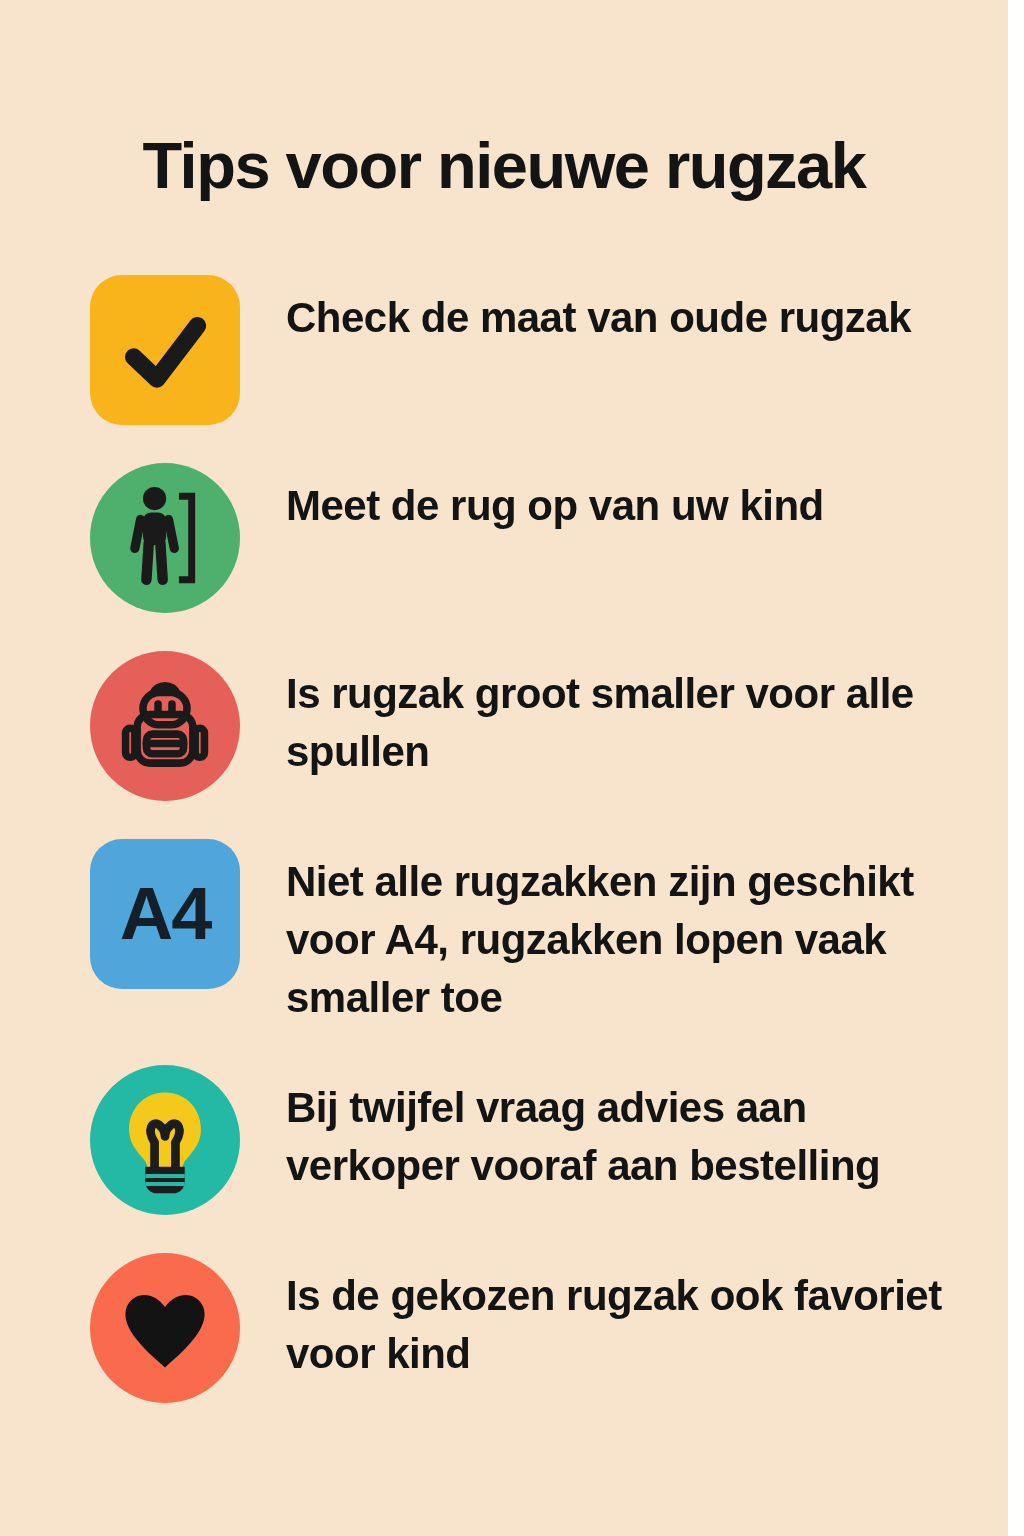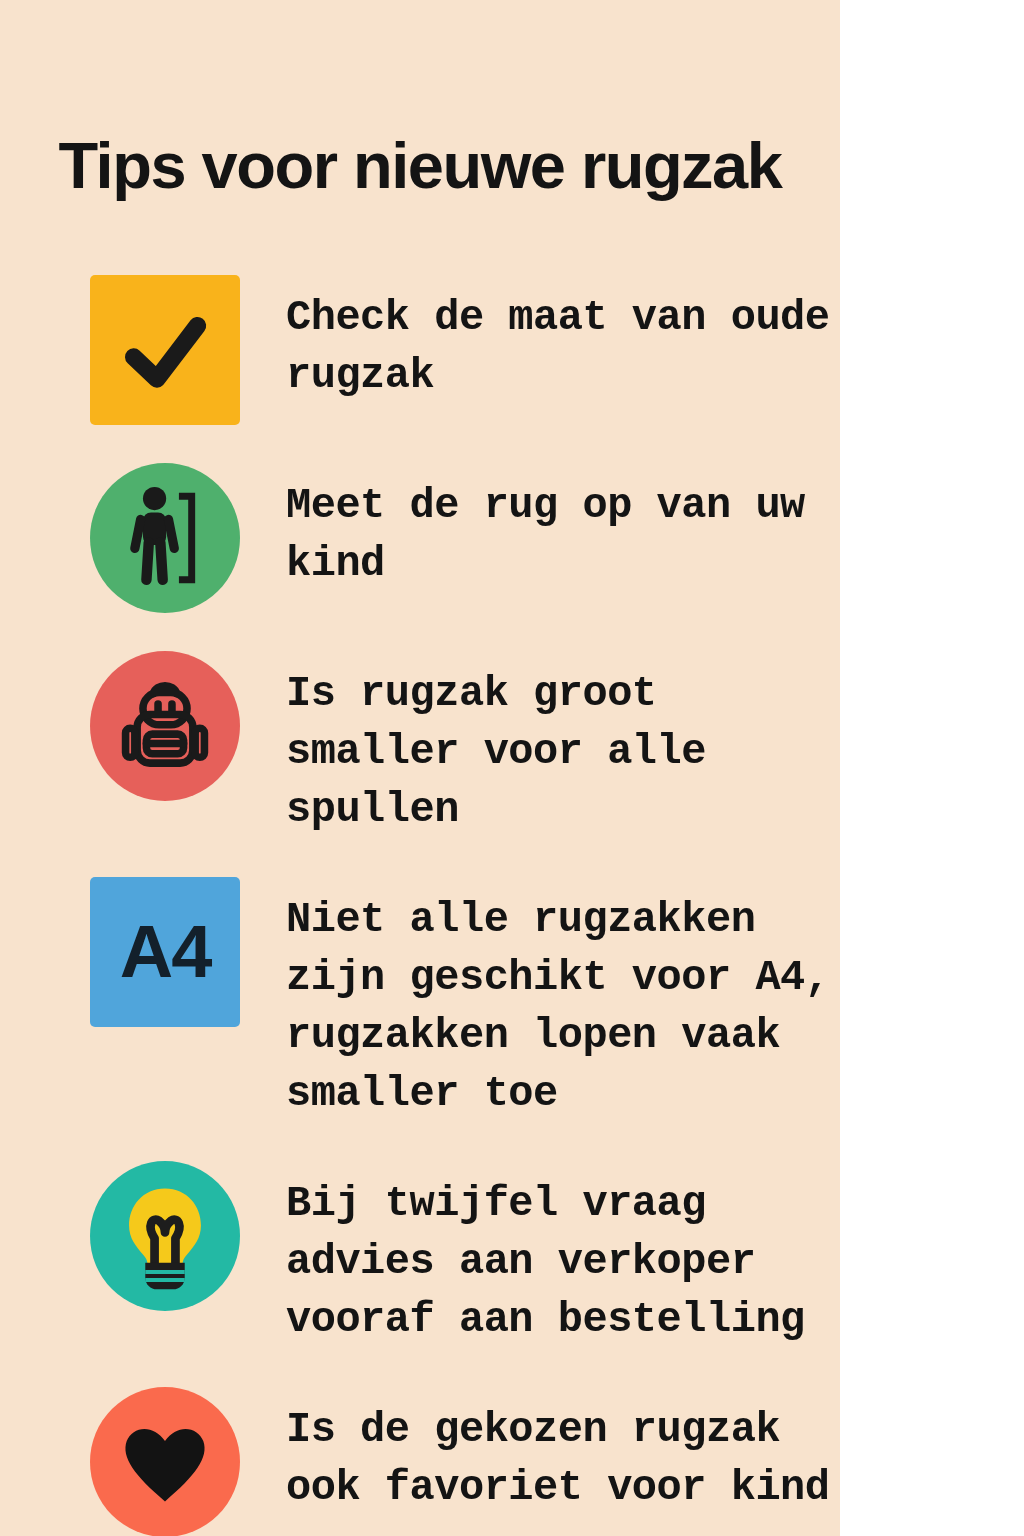--- a/index.html
+++ b/index.html
@@ -9,21 +9,21 @@
     --bulb:#F5C91B;
   }
   *{ box-sizing:border-box; }
   html,body{ margin:0; padding:0; }
   body{
     width:1024px; height:1536px;
     font-family:"Liberation Sans", sans-serif;
     overflow:hidden;
   }
   .page{
-    width:840px; height:1536px;
+    width:1008px; height:1536px;
     background:var(--bg);
     position:relative;
   }
   .title{
     margin:0; padding-top:128px;
     text-align:center;
     font-size:65px; font-weight:700;
     letter-spacing:-1.5px;
     color:var(--ink);
   }
@@ -31,32 +31,31 @@
     margin:72px 0 0 90px;
     display:flex; flex-direction:column;
     gap:38px;
   }
   .row{ display:flex; gap:46px; align-items:flex-start; }
   .icon{
     width:150px; height:150px; flex:0 0 150px;
     display:flex; align-items:center; justify-content:center;
   }
   .icon.circle{ border-radius:50%; }
-  .icon.rounded{ border-radius:5px; }
+  .icon.rounded{ border-radius:32px; }
   .icon svg{ width:116px; height:116px; display:block; }
   .a4-label{
     font-size:74px; font-weight:700; color:#13202b;
     letter-spacing:-2px; line-height:1;
   }
   .tip{
     margin:14px 0 0; max-width:700px;
     font-size:42px; font-weight:700;
     line-height:58px; color:var(--ink);
     letter-spacing:-0.5px;
-    font-family:Liberation Mono, monospace;
   }
 </style>
 </head>
 <body>
 
 <div class="page" style="background-color: rgb(248, 227, 205);">
 
   <h1 class="title">Tips voor nieuwe rugzak</h1>
 
   <div class="list">

